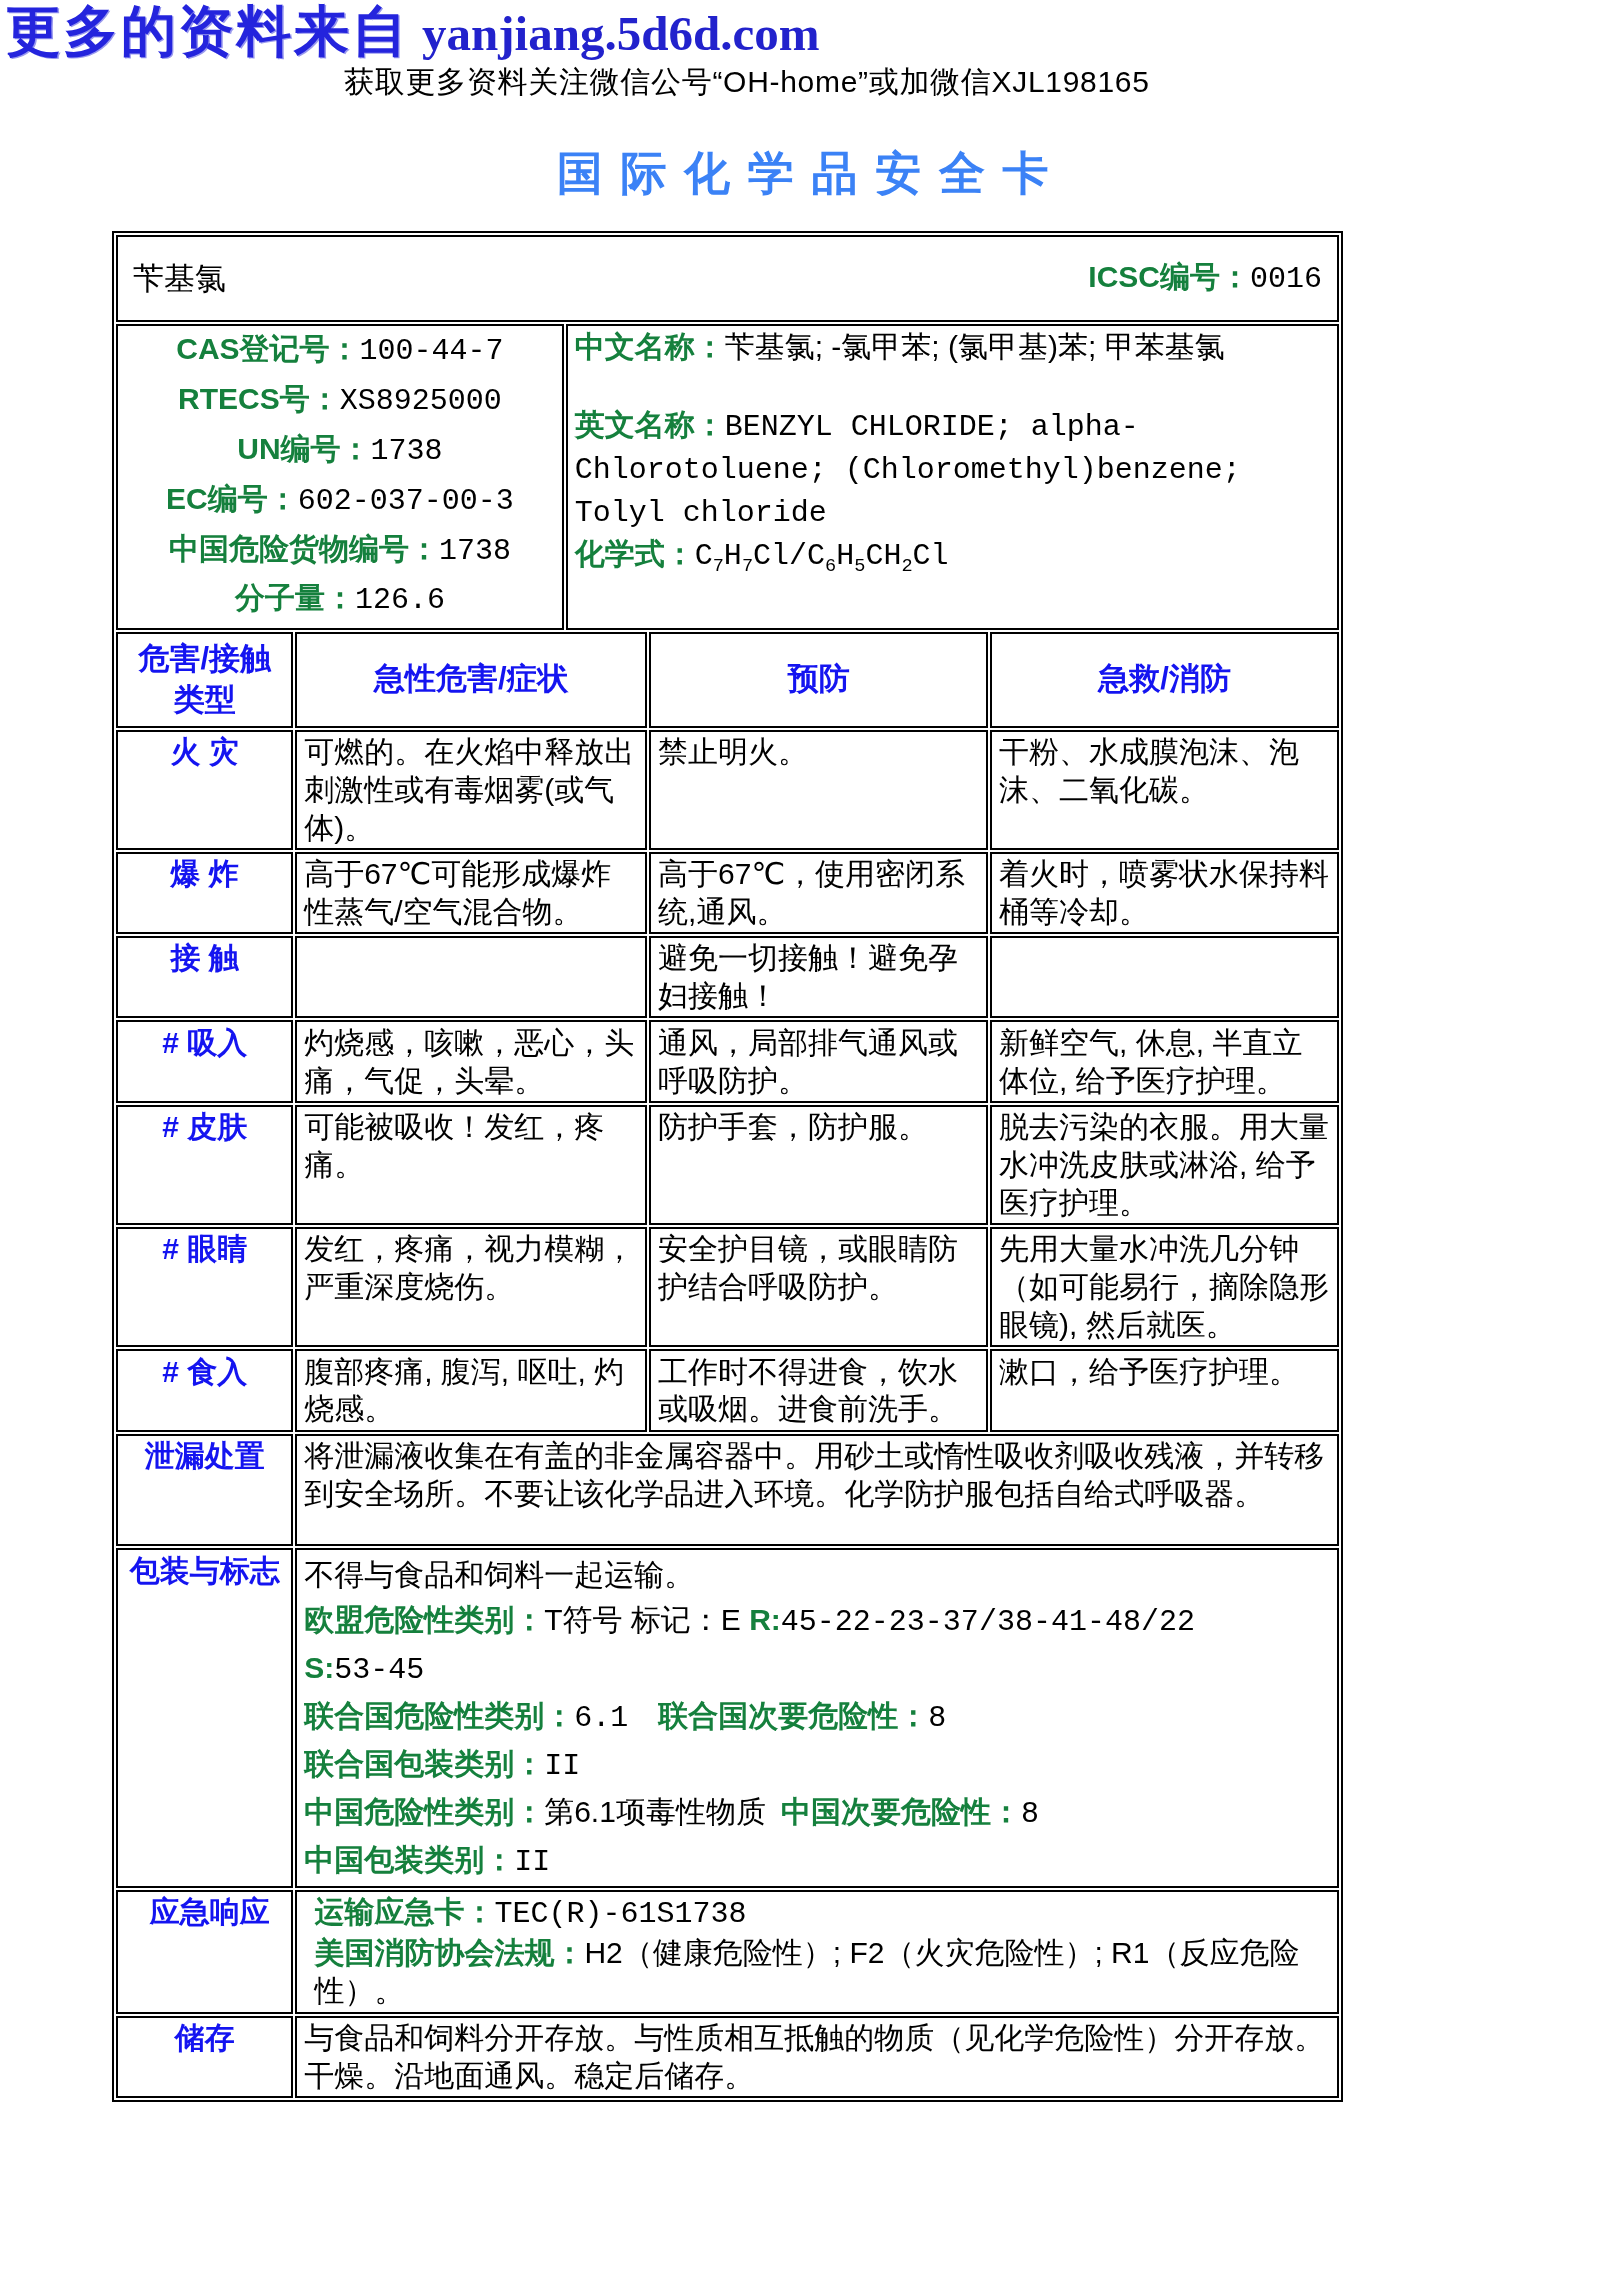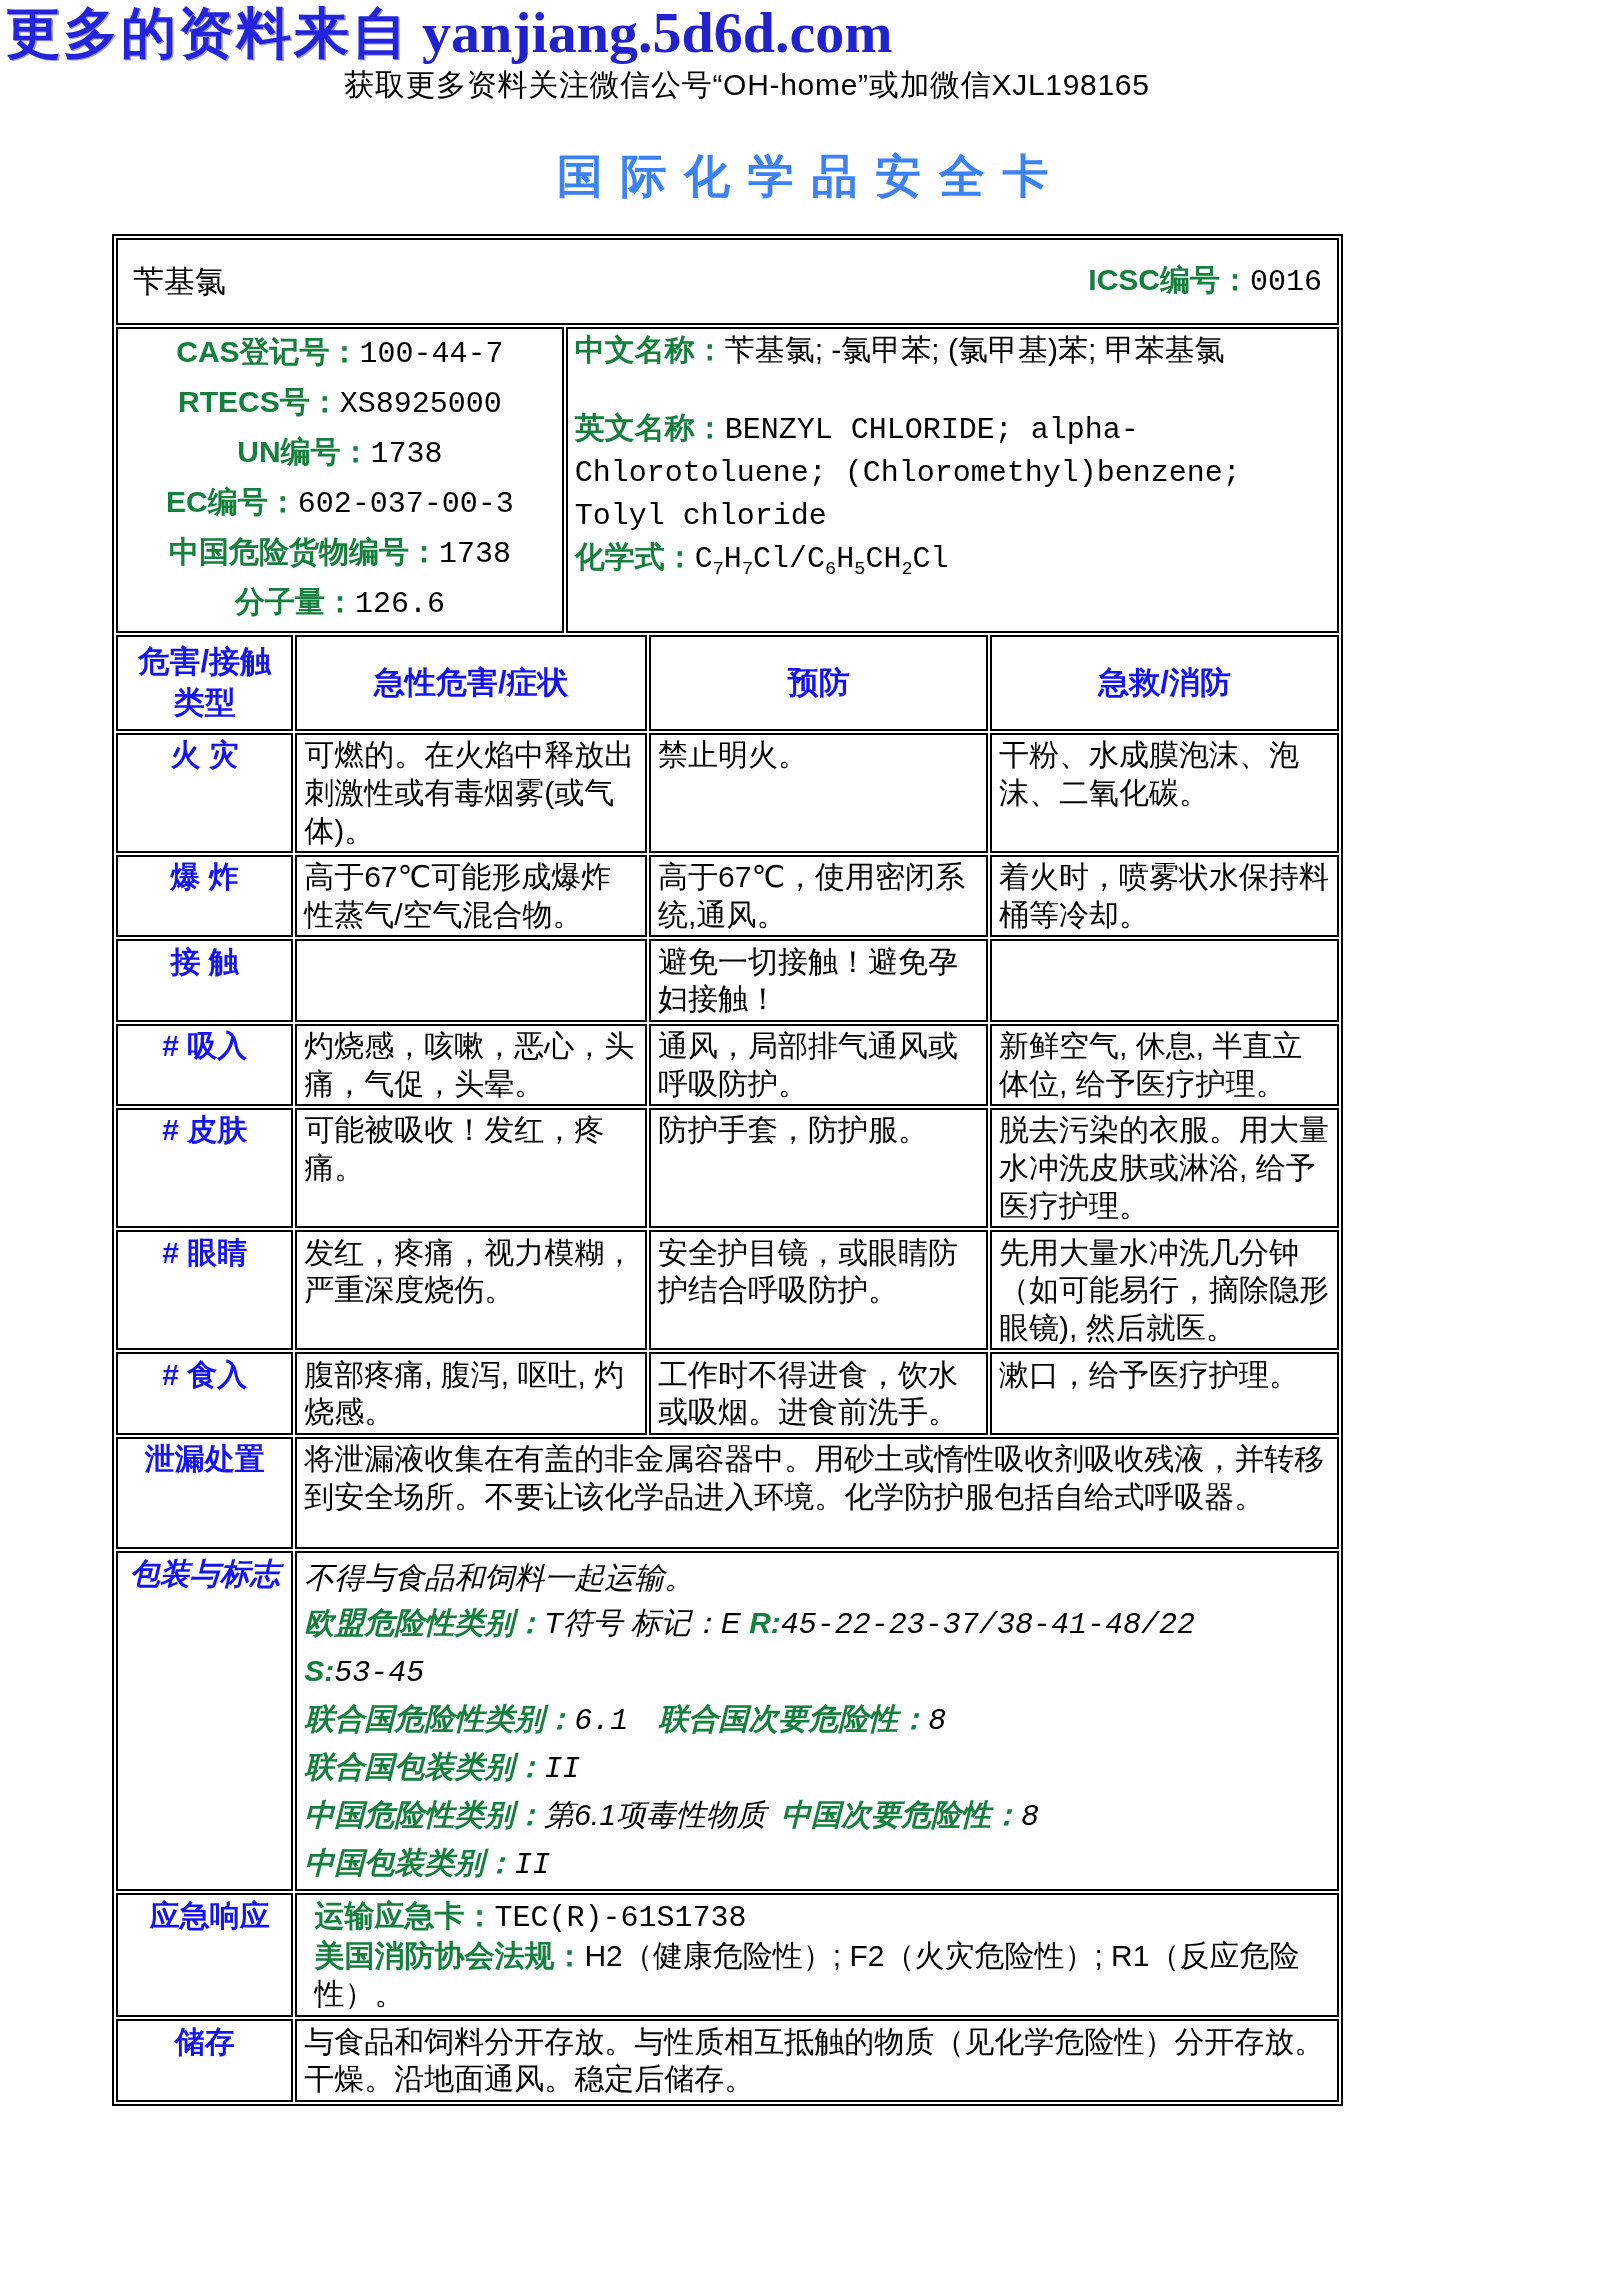--- a/index.html
+++ b/index.html
@@ -14,21 +14,21 @@
   }
   
   .banner{padding:2.7px 0 0 5.5px;white-space:nowrap;line-height:1.05;}
   .banner-cn{
     font-size:55px;font-weight:bold;color:#2424dd;
     letter-spacing:2.7px;
     text-shadow:1.4px 1.4px 0 #9a9aee;
   }
   .banner-site{
     font-family:"Liberation Serif","DejaVu Serif",serif;
-    font-size:58px;font-weight:bold;color:#2222cc;margin-left:9.5px;
+    font-size:49px;font-weight:bold;color:#2222cc;margin-left:9.5px;
   }
   .subheader{
     margin:1.4px 0 0 344px;
     font-size:30px;color:#000000;letter-spacing:0.7px;
   }
   .doc-title{
     margin:40px 0 0 196px;width:1231px;
     text-align:center;
     font-family:"Liberation Serif","DejaVu Serif",serif;
     font-size:46px;font-weight:bold;color:#3b82f6;
@@ -64,21 +64,21 @@
   tr.r-ids   td{height:258px;}
   tr.r-head  td{height:89px;}
   tr.r-fire  td{height:106px;}
   tr.r-expl  td{height:71px;}
   tr.r-cont  td{height:71px;}
   tr.r-inh   td{height:71px;}
   tr.r-skin  td{height:110px;}
   tr.r-eye   td{height:108px;}
   tr.r-ing   td{height:71px;}
   tr.r-spill td{height:106px;}
-  tr.r-pack  td{height:326px;font-style:italic;}
+  tr.r-pack  td{height:326px;}
   tr.r-emer  td{height:109px;padding-left:17px;}
   tr.r-store td{height:71px;}
   
   .name-flex{display:flex;justify-content:space-between;align-items:center;padding:0 8.2px;}
   .chem-name{font-size:31px;}
   
   td.ids-left{padding-top:9.5px;}
   .id-line{line-height:1.45;margin-bottom:3.4px;white-space:nowrap;text-align:center;}
   td.ids-right{padding-top:9.5px;}
   td.ids-right p{margin:0;line-height:1.33;}

